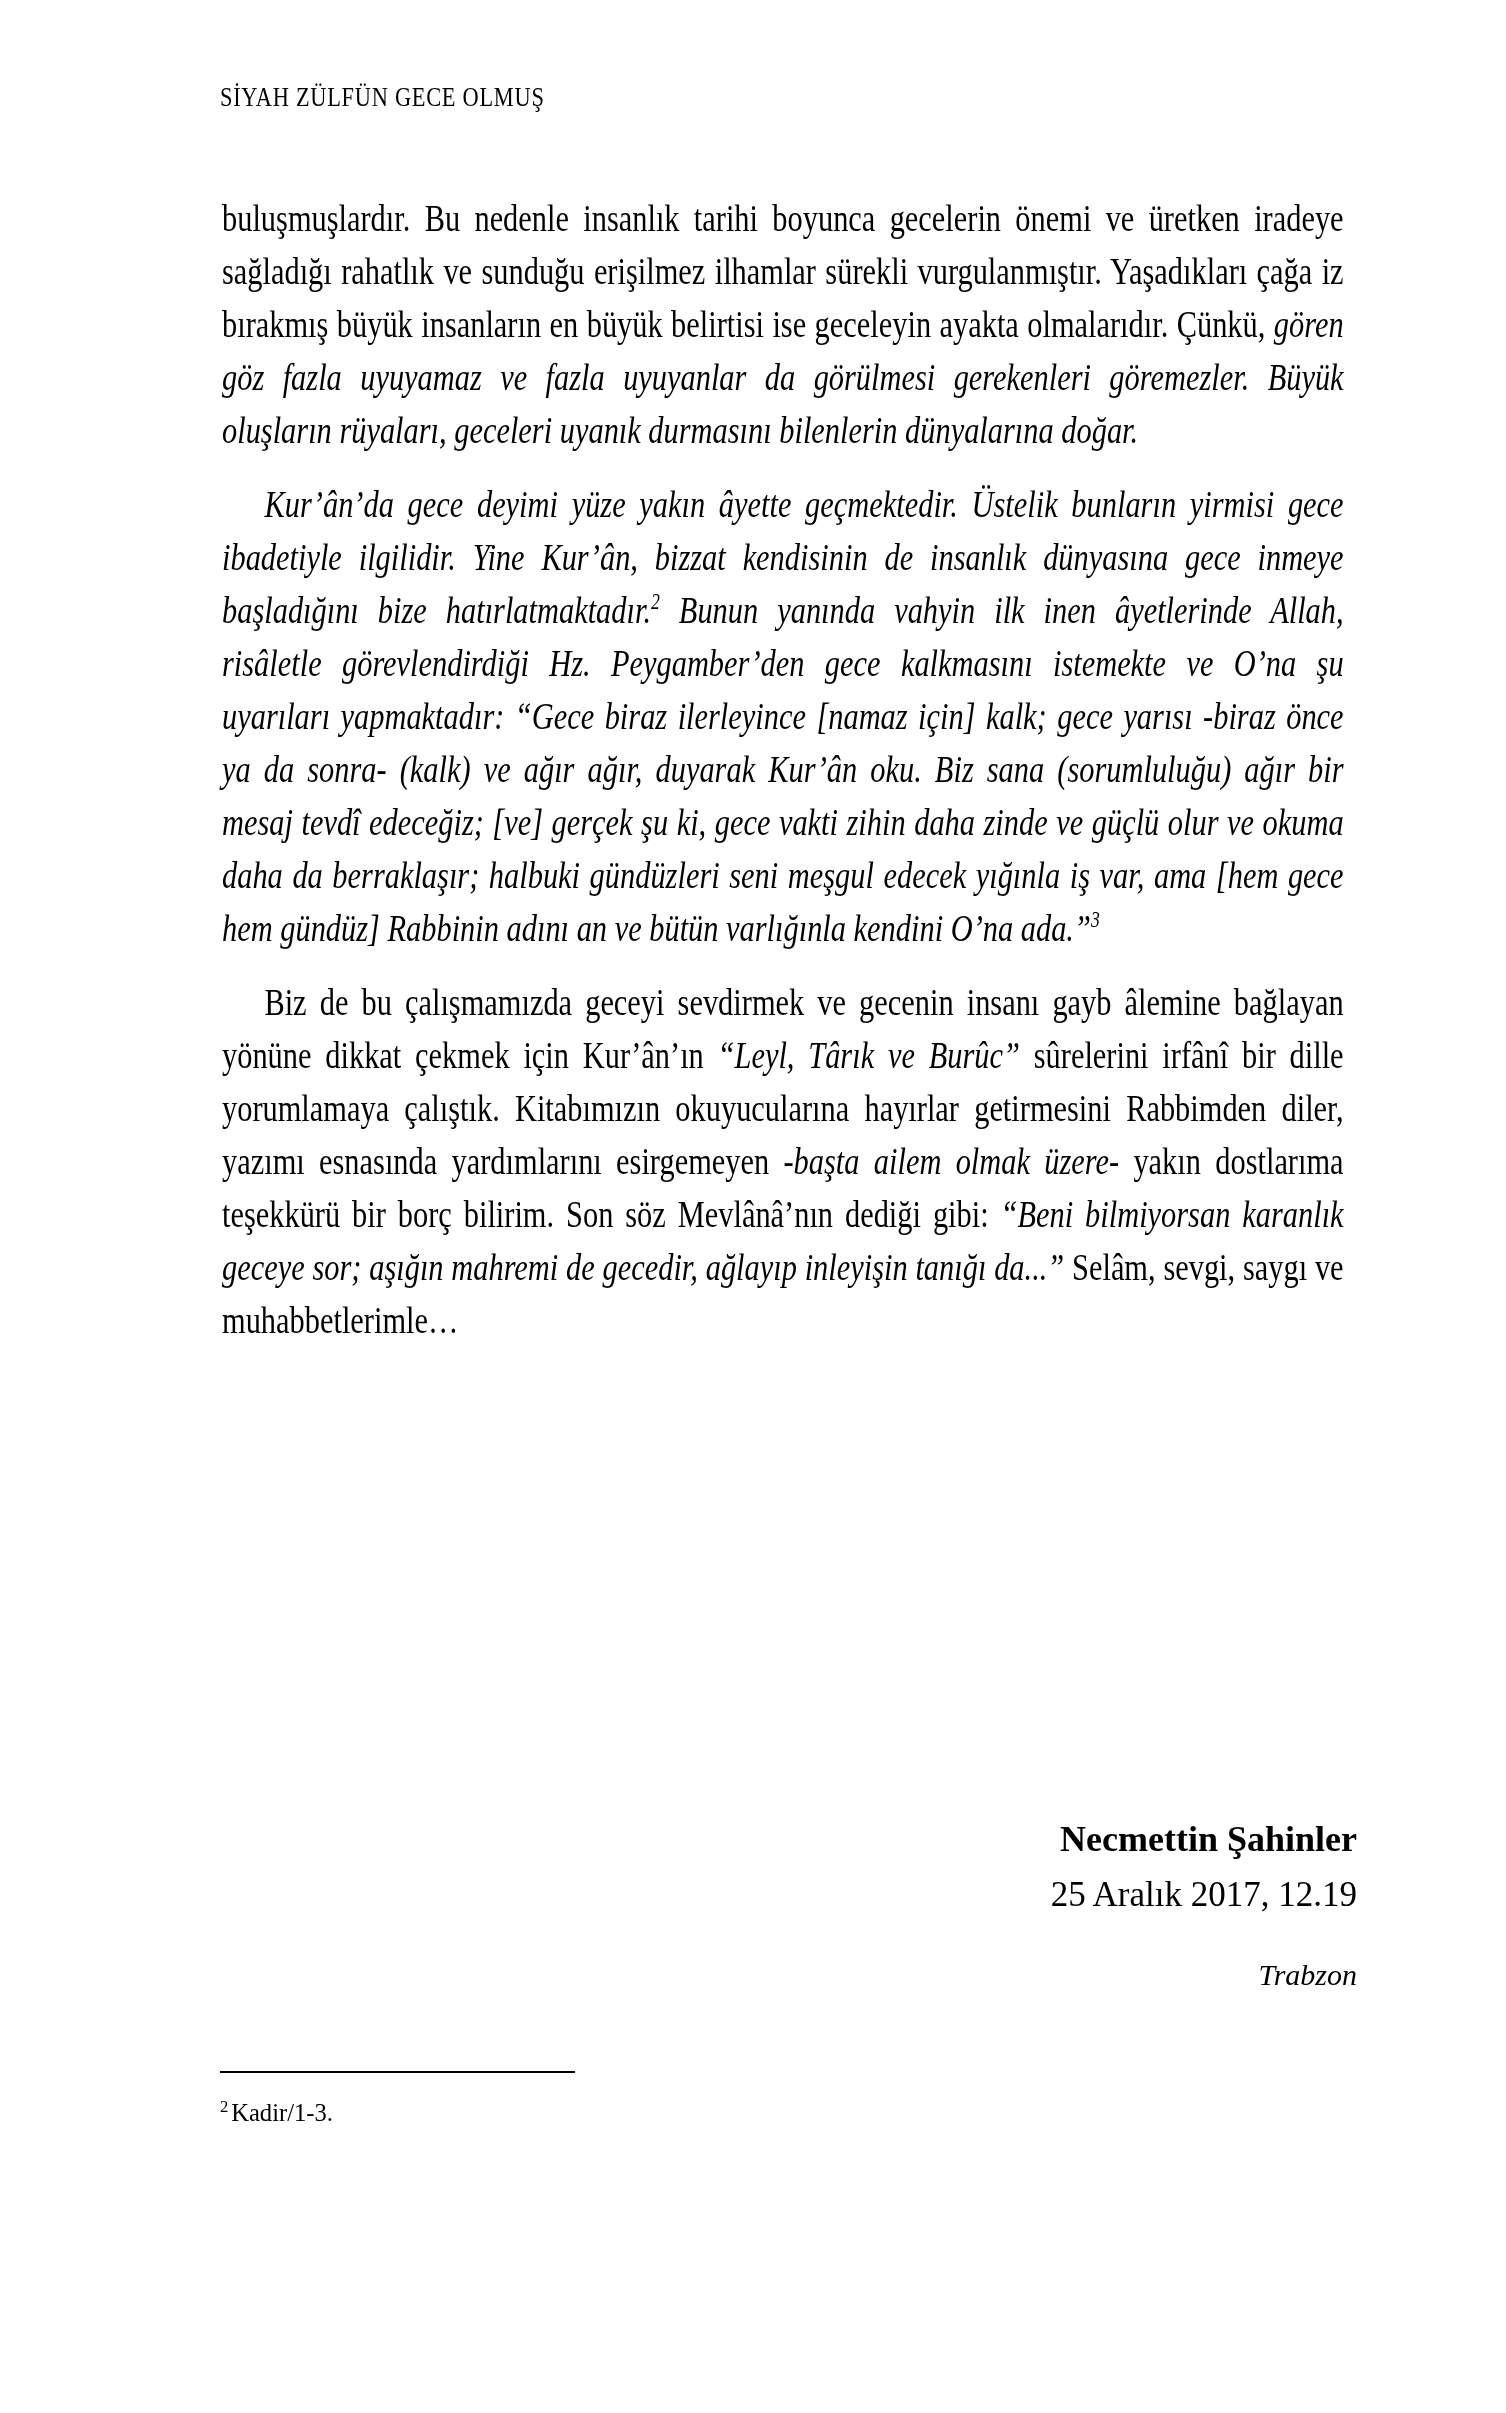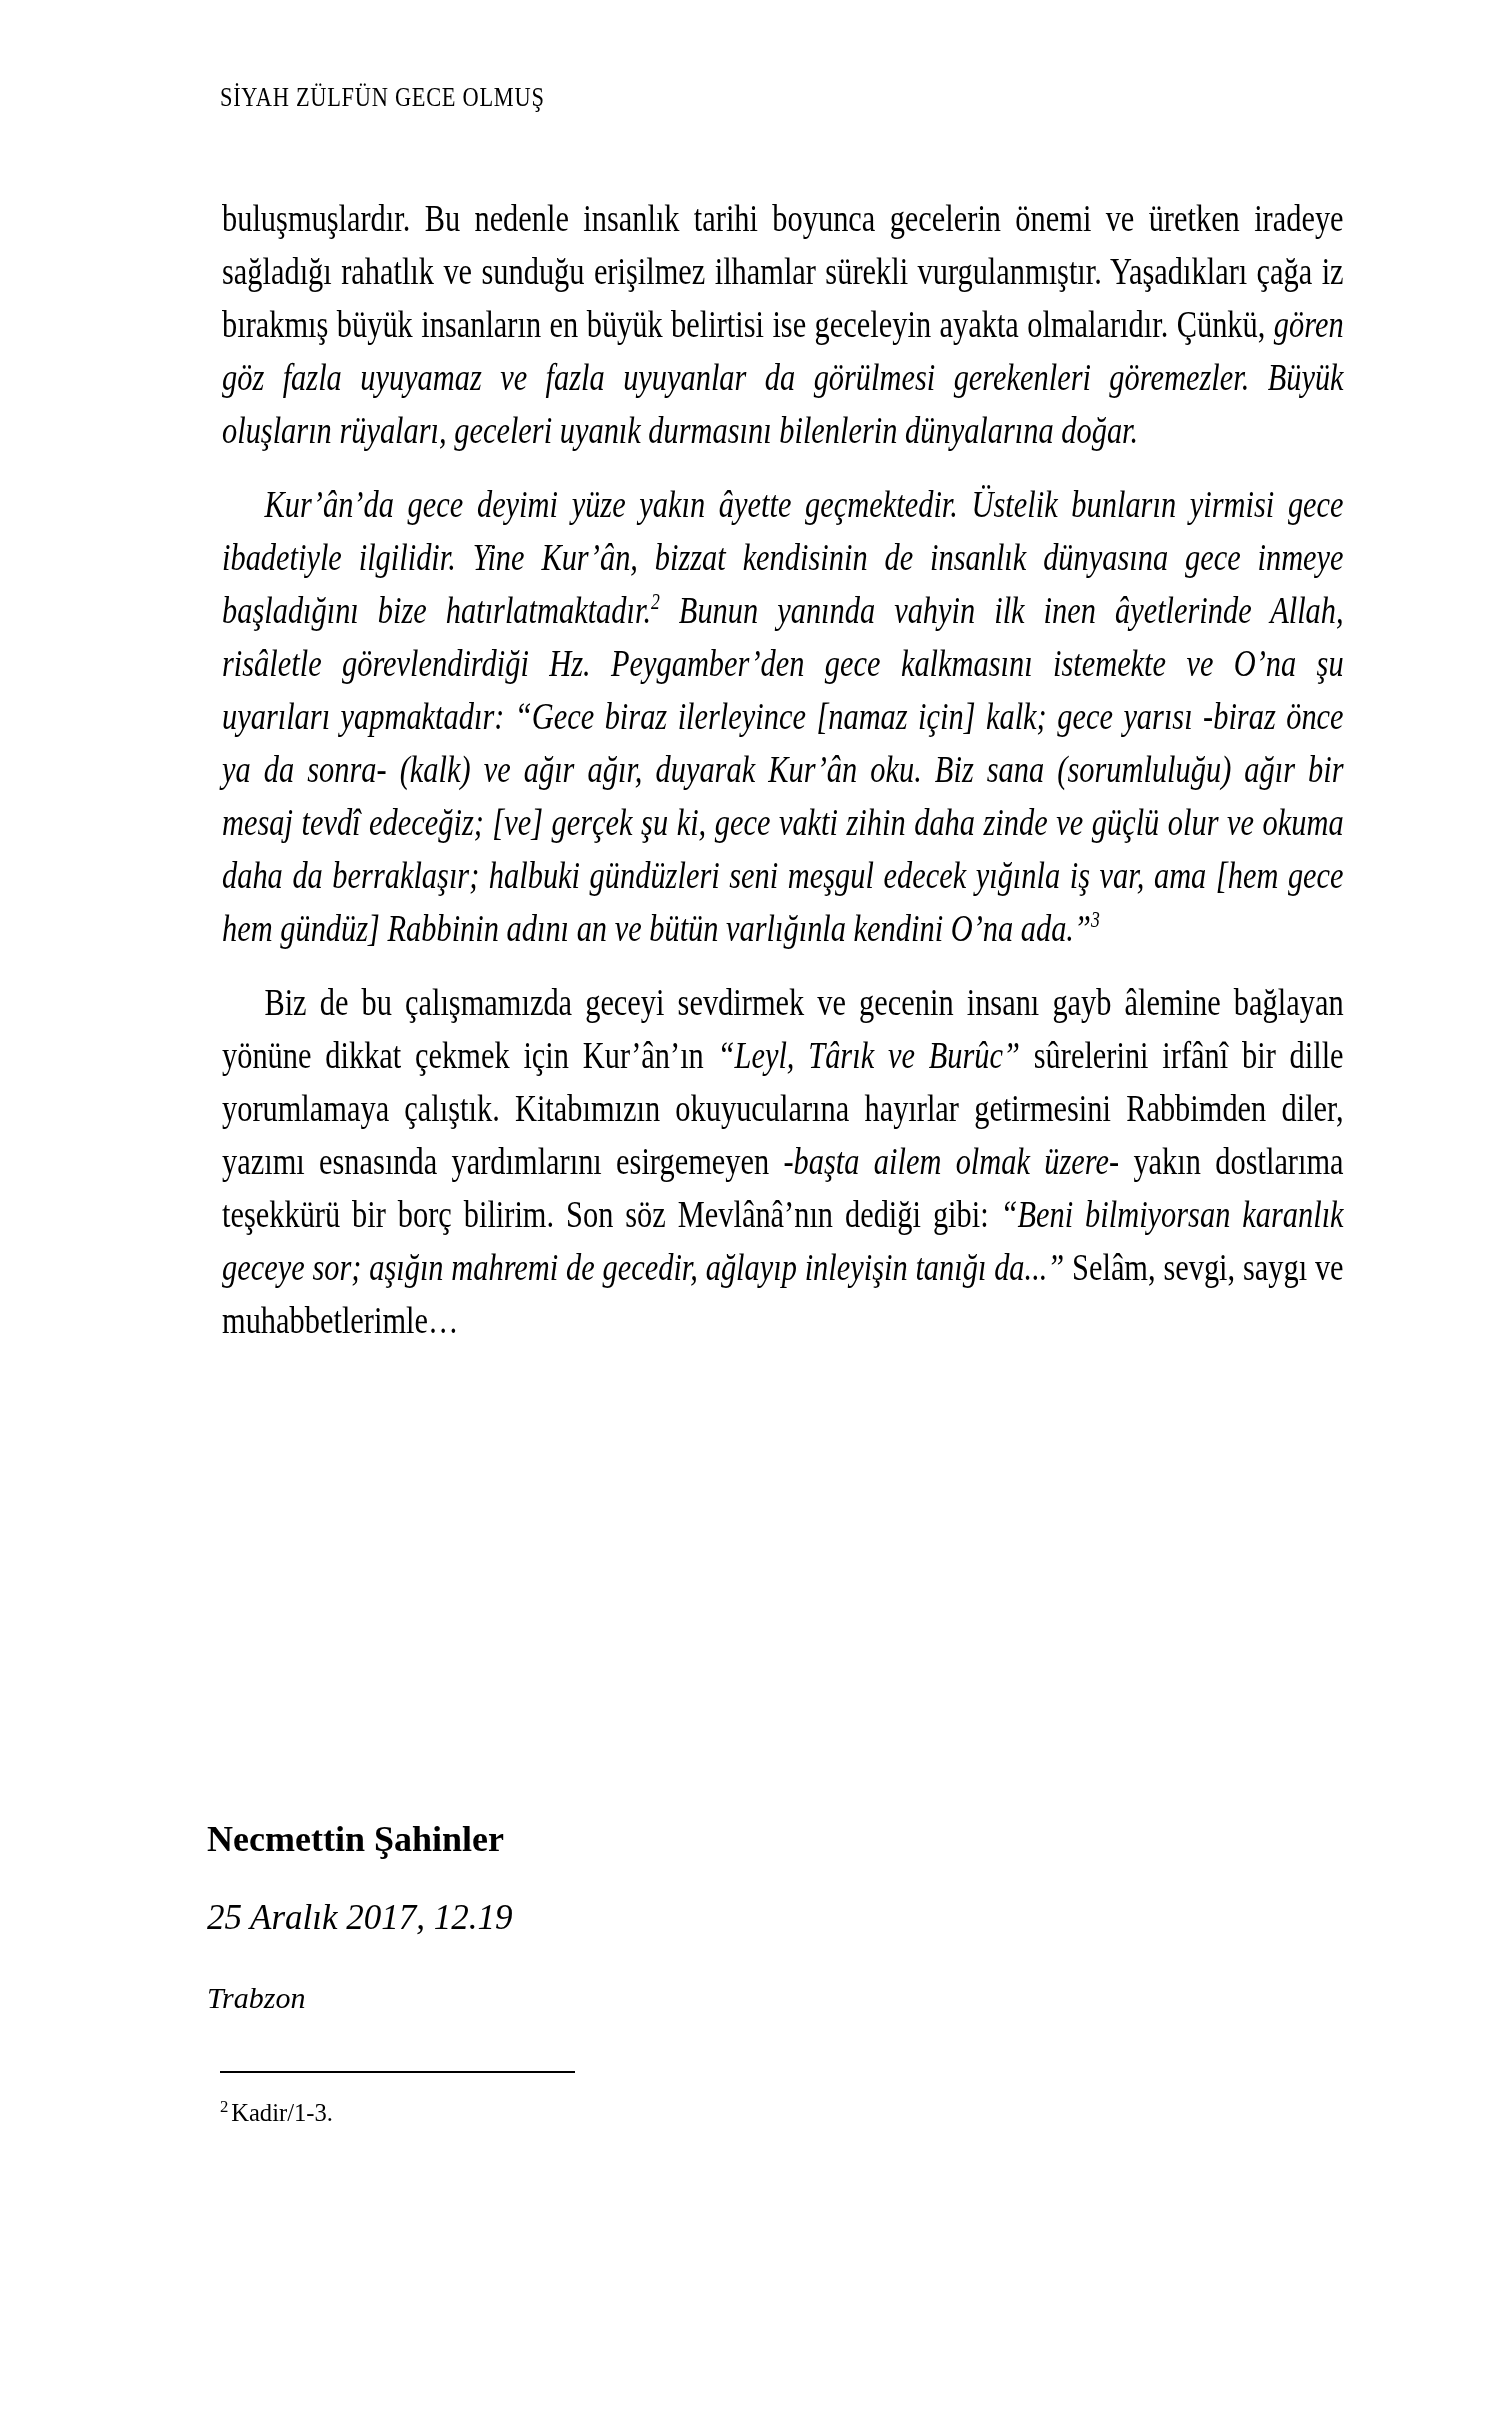--- a/index.html
+++ b/index.html
@@ -61,34 +61,34 @@
   sup.fn-it {
     font-size: 0.58em;
     vertical-align: super;
     line-height: 0;
     font-style: italic;
   }
 
   
   .signature {
     position: absolute;
-    left: 207px;
+    left: 236px;
     top: 1812px;
     width: 1121px;
+    text-align: right;
   }
   .sig-name {
     font-size: 36px;
     font-weight: bold;
     line-height: 55px;
   }
   .sig-date {
     font-size: 35px;
-    font-style: italic;
     line-height: 55px;
-    margin-top: 23px;
+    margin-top: 0;
   }
   .sig-place {
     font-size: 30px;
     font-style: italic;
     line-height: 55px;
     margin-top: 25px;
   }
 
   
   .footnote-area {

